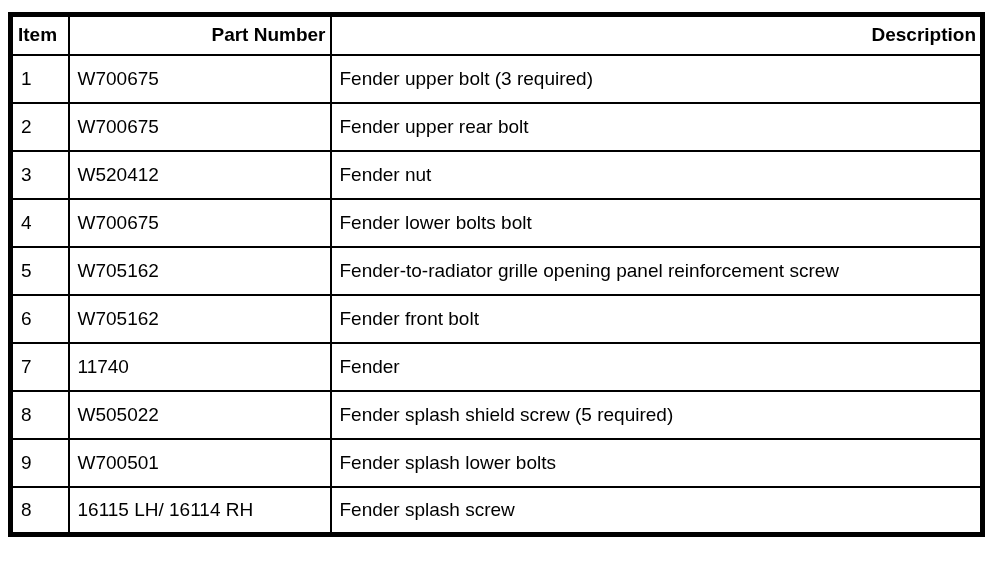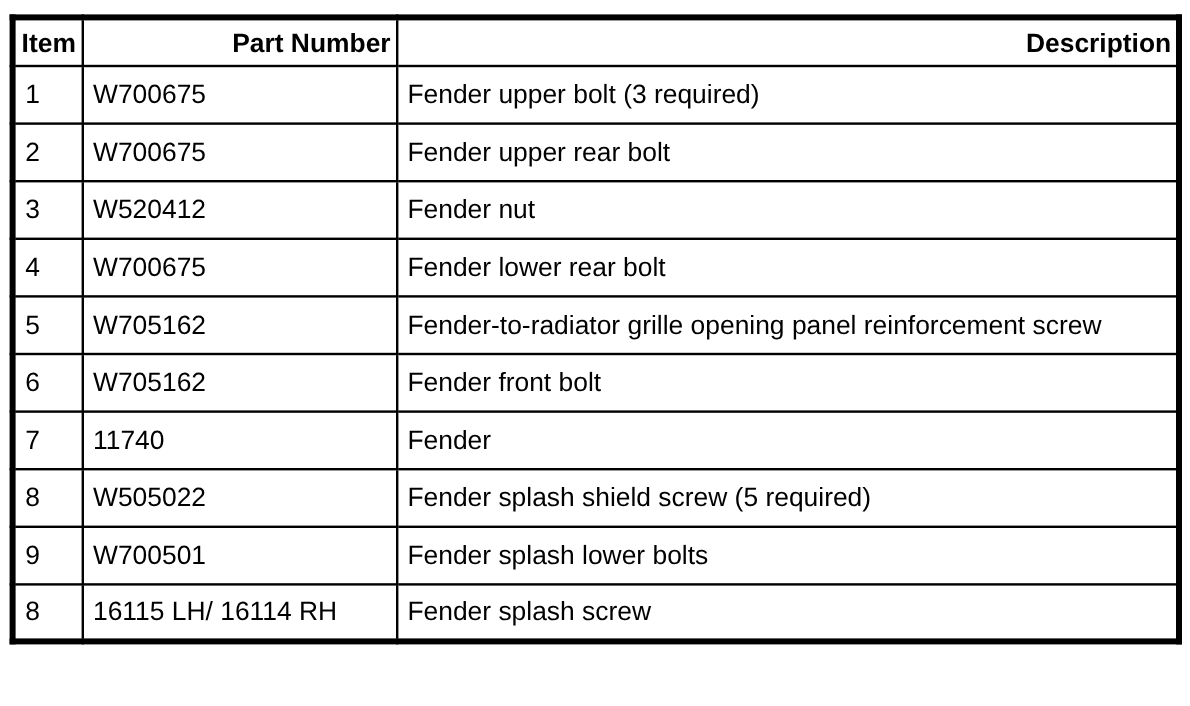--- a/index.html
+++ b/index.html
@@ -25,21 +25,21 @@
   table.parts-table, 
   table.parts-table th, 
   table.parts-table td {
     border: 2px solid #000000;
   }
   table.parts-table {
     border: 5px solid #000000;
   }
   th, td {
     box-sizing: border-box;
-    font-size: 22px;
+    font-size: 19px;
     line-height: 1.15;
     overflow: hidden;
     white-space: nowrap;
   }
   th {
     height: 40px;
     font-weight: bold;
     text-align: right;
     padding: 0 4px;
   }
@@ -87,21 +87,21 @@
         <td>Fender upper rear bolt</td>
       </tr>
       <tr>
         <td>3</td>
         <td>W520412</td>
         <td>Fender nut</td>
       </tr>
       <tr>
         <td>4</td>
         <td>W700675</td>
-        <td>Fender lower rear bolt</td>
+        <td>Fender lower bolts bolt</td>
       </tr>
       <tr>
         <td>5</td>
         <td>W705162</td>
         <td>Fender-to-radiator grille opening panel reinforcement screw</td>
       </tr>
       <tr>
         <td>6</td>
         <td>W705162</td>
         <td>Fender front bolt</td>

